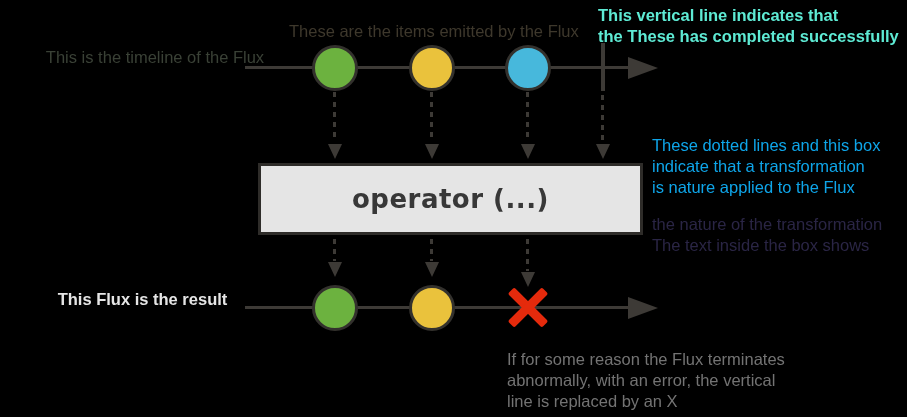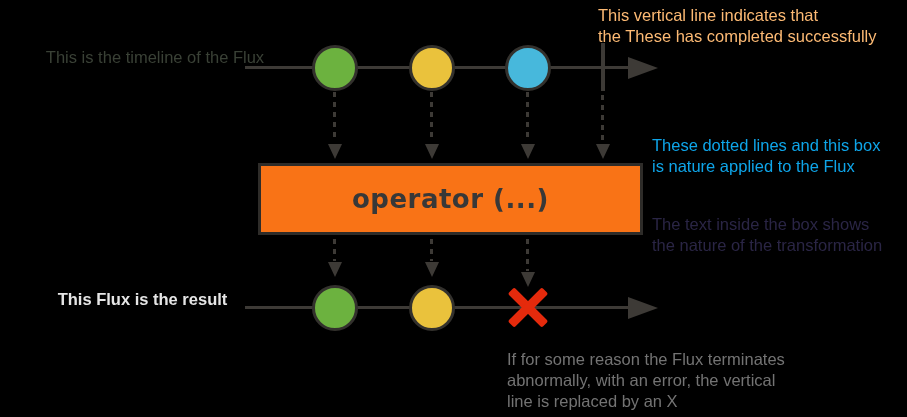--- a/index.html
+++ b/index.html
@@ -79,21 +79,21 @@
 
   <div class="abs vdash" style="left:430px;top:92px;height:50px;"></div>
   <div class="abs arrow-down" style="left:425px;top:144px;"></div>
 
   <div class="abs vdash" style="left:526px;top:92px;height:50px;"></div>
   <div class="abs arrow-down" style="left:521px;top:144px;"></div>
 
   <div class="abs vdash" style="left:601px;top:95px;height:47px;"></div>
   <div class="abs arrow-down" style="left:596px;top:144px;"></div>
 
-  <div class="abs opbox" style="left: 258px; top: 163px; background: #f97316; border-color: rgb(46, 44, 41);">
+  <div class="abs opbox" style="left: 258px; top: 163px; background: #e5e5e5; border-color: rgb(46, 44, 41);">
     <span style="color: rgb(56, 56, 56);">operator (...)</span>
   </div>
 
   <div class="abs vdash" style="left:333px;top:239px;height:22px;"></div>
   <div class="abs arrow-down" style="left:328px;top:262px;"></div>
 
   <div class="abs vdash" style="left:430px;top:239px;height:22px;"></div>
   <div class="abs arrow-down" style="left:425px;top:262px;"></div>
 
   <div class="abs vdash" style="left:526px;top:239px;height:32px;"></div>
@@ -107,34 +107,38 @@
 
   <div class="abs" style="left:504px;top:284px;width:48px;height:48px;">
     <div class="xbar" style="top: 19px; transform: rotate(45deg); background: rgb(229, 42, 12);"></div>
     <div class="xbar" style="top: 19px; transform: rotate(-45deg); background: rgb(229, 42, 12);"></div>
   </div>
 
   <div class="abs ann center" style="left: 10px; top: 47px; width: 220px; color: rgb(58, 65, 54); margin-left: 35px;">
     <div>This is the timeline of the Flux</div>
   </div>
 
+  <div class="abs ann" style="left: 289px; top: 21px; color: rgb(62, 56, 44);">
+    <div>These are the items emitted by the Flux</div>
+  </div>
 
-  <div class="abs ann" style="left: 598px; top: 5px; color: #fdba74;">
+  <div class="abs ann" style="left: 598px; top: 5px; color: #5eead4; font-weight: bold;">
     <div>This vertical line indicates that</div>
     <div>the These has completed successfully</div>
   </div>
 
   <div class="abs ann" style="left: 652px; top: 135px; color: #0ea5e9;">
     <div>These dotted lines and this box</div>
+    <div>indicate that a transformation</div>
     <div>is nature applied to the Flux</div>
   </div>
 
   <div class="abs ann" style="left: 652px; top: 214px; color: rgb(42, 37, 69);">
+    <div>the nature of the transformation</div>
     <div>The text inside the box shows</div>
-    <div>the nature of the transformation</div>
   </div>
 
   <div class="abs ann center" style="left: 50px; top: 289px; width: 185px; color: #e5e5e5; font-weight: bold;">
     <div>This Flux is the result</div>
   </div>
 
   <div class="abs ann" style="left: 507px; top: 349px; color: #737373;">
     <div>If for some reason the Flux terminates</div>
     <div>abnormally, with an error, the vertical</div>
     <div>line is replaced by an X</div>

